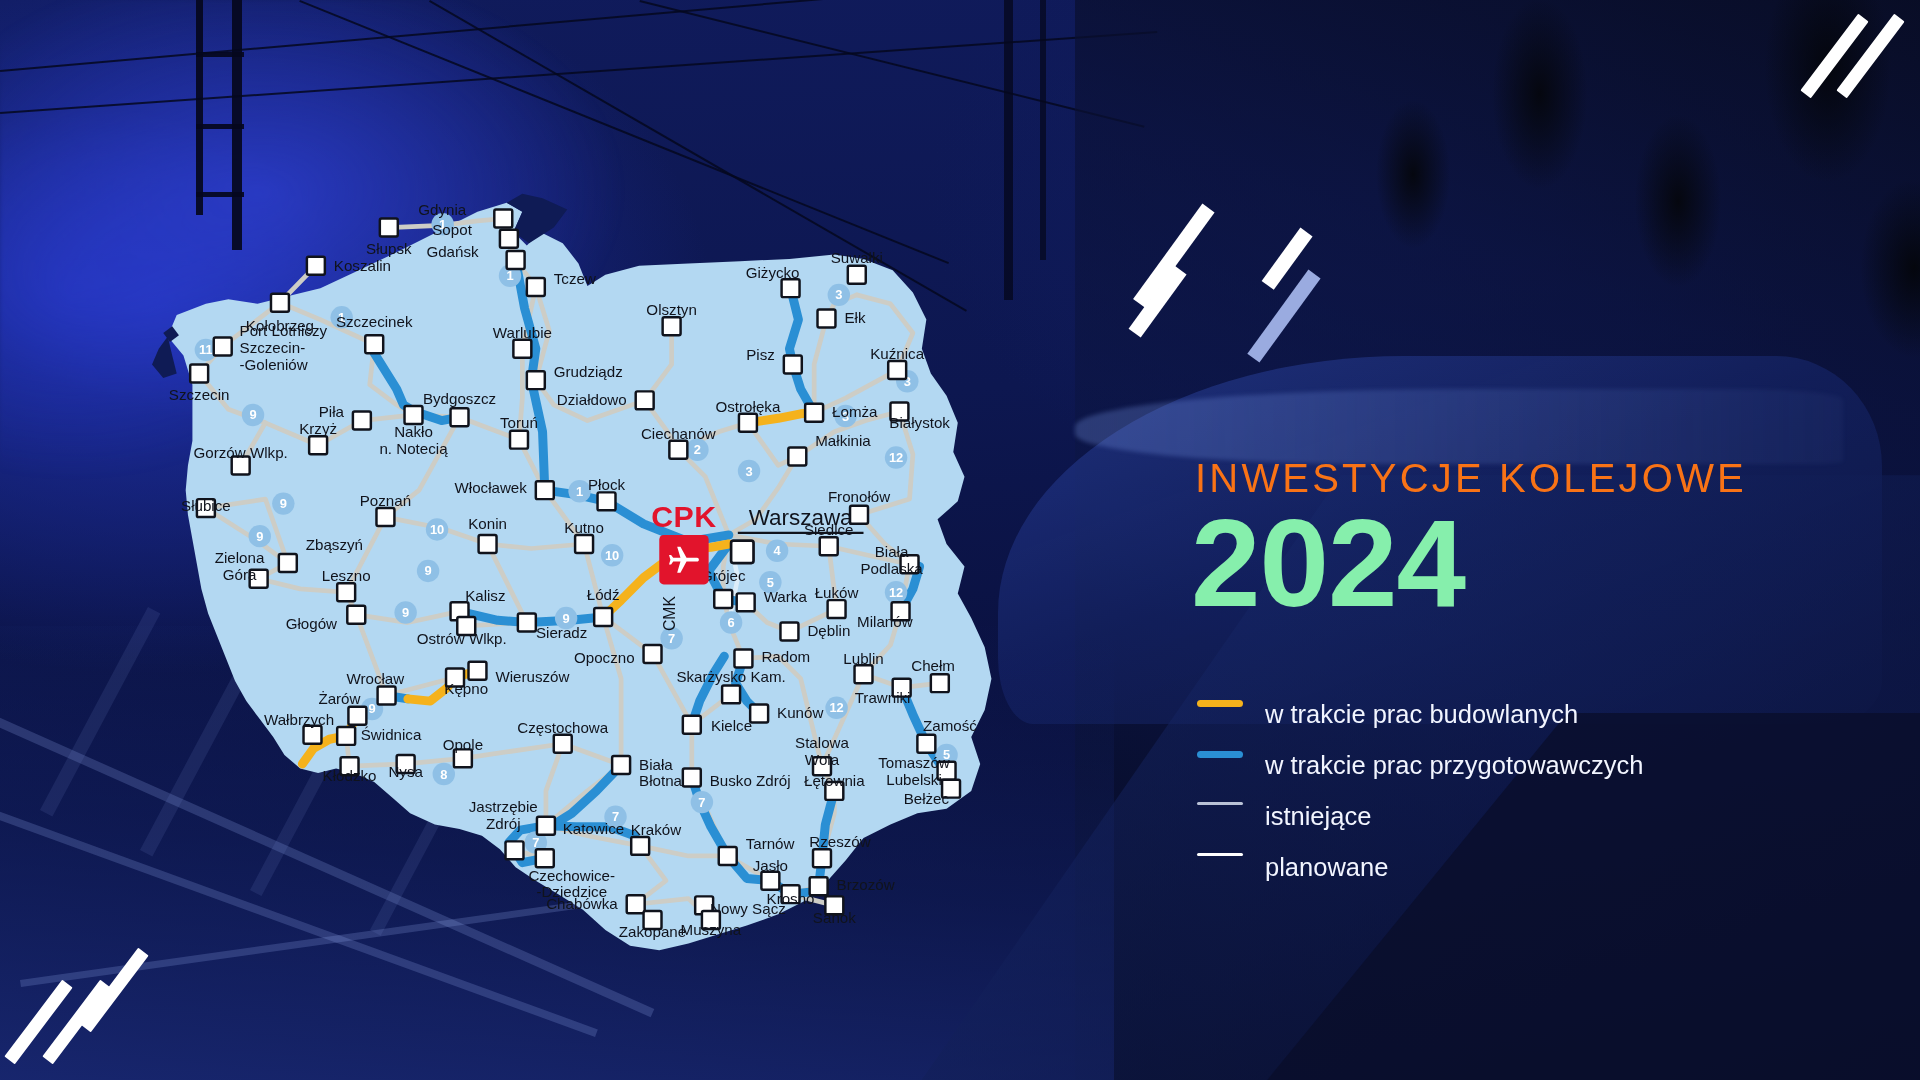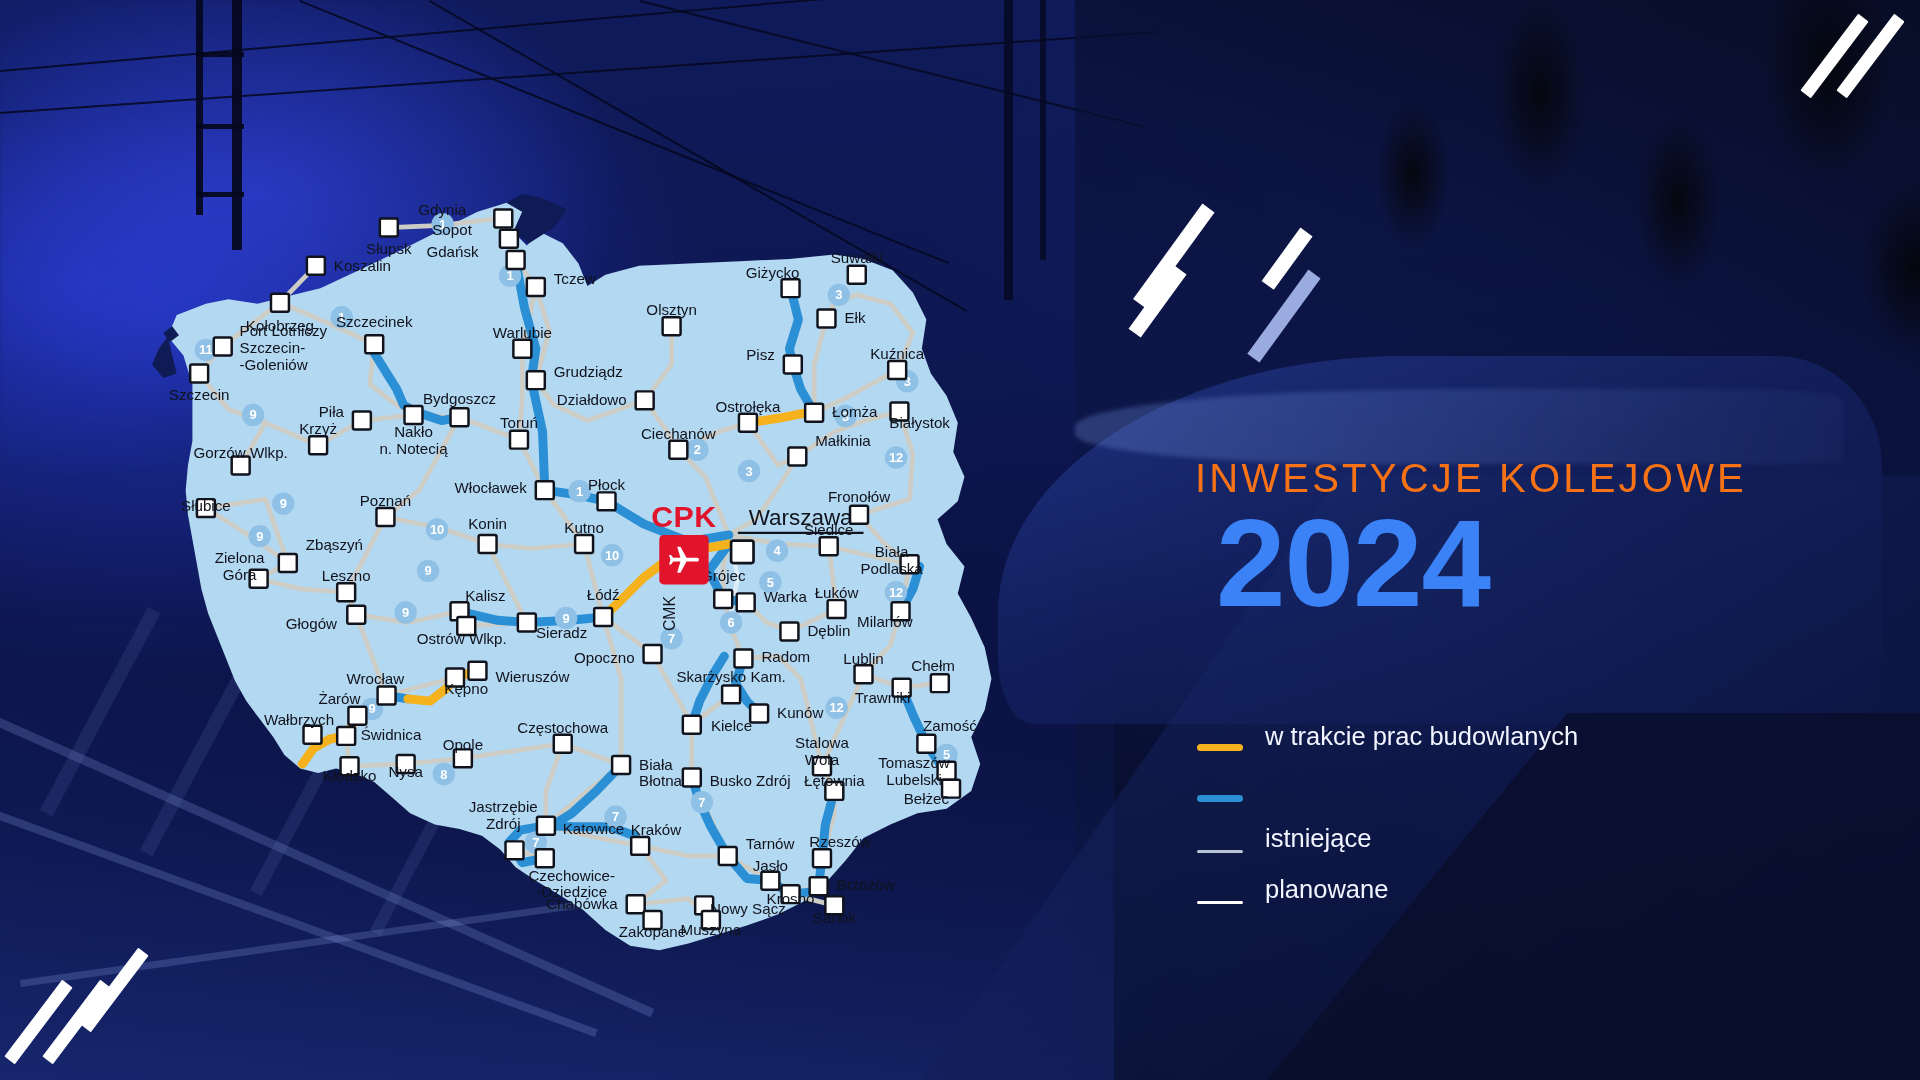--- a/index.html
+++ b/index.html
@@ -119,25 +119,25 @@
     position:absolute; left:212px; top:285px;
     color:#fff; font-size:21.5px; font-weight:bold; letter-spacing:2.6px; line-height:1.32;
   }
 
   #title {
     position:absolute; left:10px; top:456px;
     color:#f97316; font-size:40px; letter-spacing:3.2px; font-weight:300; white-space:nowrap;
   }
   #year {
     position:absolute; left:6px; top:500px;
-    color:#3b82f6; font-size:125px; font-weight:bold; letter-spacing:-1px; line-height:1;margin-left:25px;
+    color:#86efac; font-size:125px; font-weight:bold; letter-spacing:-1px; line-height:1;
   }
 
   #legend { position:absolute; left:12px; top:700px; width:640px; }
-  .leg-row { display:flex; align-items:flex-end; height:51px; }
+  .leg-row { display:flex; align-items:flex-start; height:51px; }
   .leg-swatch { width:46px; height:7px; border-radius:4px; margin-right:22px; flex:0 0 46px; }
   .leg-swatch.thin { height:3px; }
   .leg-text { color:#f2f5ff; font-size:25.5px; font-weight:300; white-space:nowrap; }
 </style>
 </head>
 <body>
 
 <div id="bg">
   <div class="bg-base"></div>
   <div class="sky"></div>
@@ -861,20 +861,21 @@
   <div id="title">INWESTYCJE KOLEJOWE</div>
   <div id="year">2024</div>
 
   <div id="legend">
     <div class="leg-row">
       <span class="leg-swatch" style="background:#f5b21c"></span>
       <span class="leg-text">w trakcie prac budowlanych</span>
     </div>
     <div class="leg-row">
       <span class="leg-swatch" style="background:#2a8fd4"></span>
+      <span class="leg-text">w trakcie prac przygotowawczych</span>
     </div>
     <div class="leg-row">
       <span class="leg-swatch thin" style="background:#b9c2d6"></span>
       <span class="leg-text">istniejące</span>
     </div>
     <div class="leg-row">
       <span class="leg-swatch thin" style="background:#ffffff"></span>
       <span class="leg-text">planowane</span>
     </div>
   </div>

